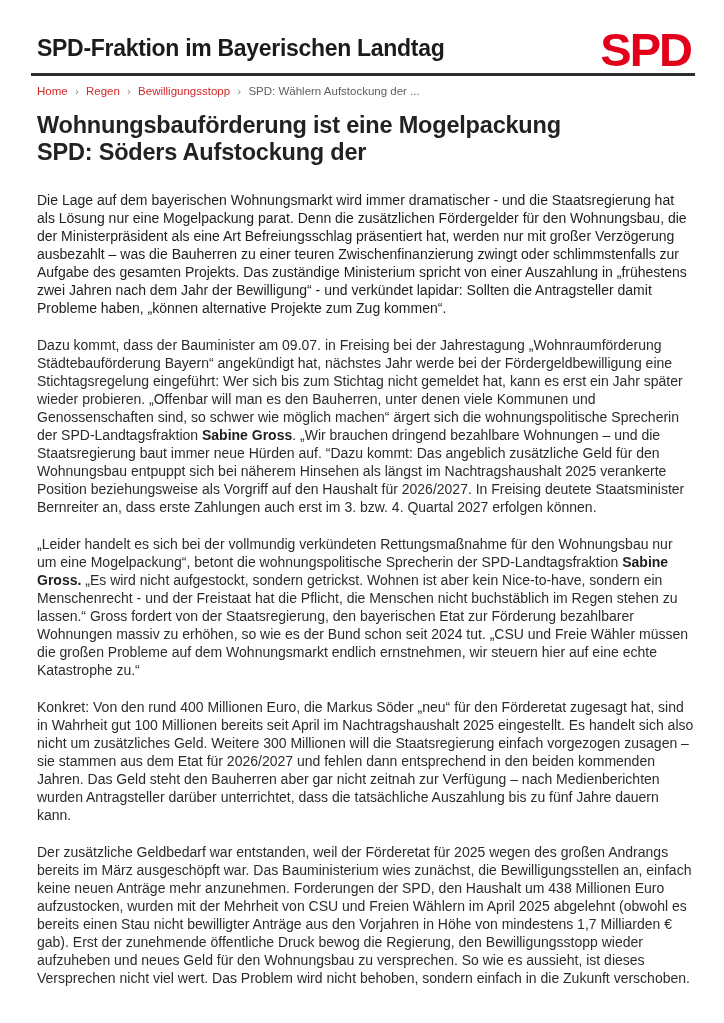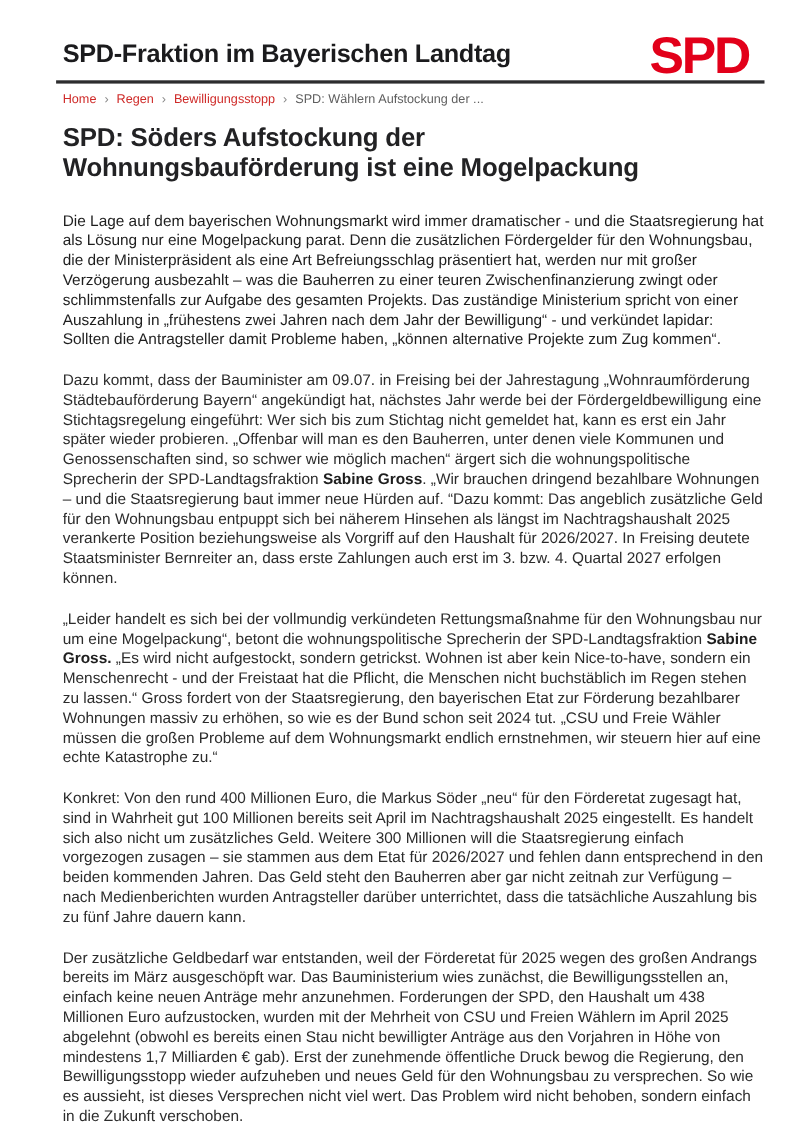--- a/index.html
+++ b/index.html
@@ -6,21 +6,20 @@
   html, body {
     background: #ffffff;
     font-family: "Liberation Sans", "DejaVu Sans", sans-serif;
     color: #2e2e2e;
   }
   .page {
     width: 724px;
     height: 1023px;
     background: #ffffff;
     overflow: hidden;
-    padding-left: 20px;
   }
   .content {
     margin: 0 29px 0 31px; 
   }
   
   .site-header {
     display: flex;
     justify-content: space-between;
     align-items: flex-start;
     padding: 30px 0 0 6px;
@@ -32,21 +31,21 @@
     color: #1b1b1d;
     letter-spacing: -0.3px;
     margin-top: 5px;
     text-decoration: none;
     cursor: pointer;
   }
   .logo {
     display: flex;
     align-items: flex-end;
     gap: 7px;
-    margin-right: 14px;
+    margin-right: 4px;
     cursor: pointer;
   }
   .logo-acronym {
     font-size: 47px;
     line-height: 40px;
     font-weight: bold;
     color: #e2001a;
     letter-spacing: -2px;
   }
   .logo-claim {
@@ -135,22 +134,22 @@
       <span class="sep">›</span>
       <a>Bewilligungsstopp</a>
       <span class="sep">›</span>
       <span class="current">SPD: Wählern Aufstockung der ...</span>
     </nav>
   </div>
 
   <div class="content">
     <article class="article">
       <h1 class="article-title">
+        <span class="title-line">Wohnungsbauförderung ist eine Mogelpackung</span>
         <span class="title-line">SPD: Söders Aufstockung der</span>
-        <span class="title-line">Wohnungsbauförderung ist eine Mogelpackung</span>
       </h1>
 
 
       <div class="article-body">
         <p class="lead">Die Lage auf dem bayerischen Wohnungsmarkt wird immer dramatischer - und die Staatsregierung hat als Lösung nur eine Mogelpackung parat. Denn die zusätzlichen Fördergelder für den Wohnungsbau, die der Ministerpräsident als eine Art Befreiungsschlag präsentiert hat, werden nur mit großer Verzögerung ausbezahlt – was die Bauherren zu einer teuren Zwischenfinanzierung zwingt oder schlimmstenfalls zur Aufgabe des gesamten Projekts. Das zuständige Ministerium spricht von einer Auszahlung in „frühestens zwei Jahren nach dem Jahr der Bewilligung“ - und verkündet lapidar: Sollten die Antragsteller damit Probleme haben, „können alternative Projekte zum Zug kommen“.</p>
 
         <p><span>Dazu kommt, dass der Bauminister am 09.07. in Freising bei der Jahrestagung „Wohnraumförderung Städtebauförderung Bayern“ angekündigt hat, nächstes Jahr werde bei der Fördergeldbewilligung eine Stichtagsregelung eingeführt: Wer sich bis zum Stichtag nicht gemeldet hat, kann es erst ein Jahr später wieder probieren. „Offenbar will man es den Bauherren, unter denen viele Kommunen und Genossenschaften sind, so schwer wie möglich machen“ ärgert sich die wohnungspolitische Sprecherin der SPD-Landtagsfraktion </span><span class="inline-bold">Sabine Gross</span><span>. „Wir brauchen dringend bezahlbare Wohnungen – und die Staatsregierung baut immer neue Hürden auf. “Dazu kommt: Das angeblich zusätzliche Geld für den Wohnungsbau entpuppt sich bei näherem Hinsehen als längst im Nachtragshaushalt 2025 verankerte Position beziehungsweise als Vorgriff auf den Haushalt für 2026/2027. In Freising deutete Staatsminister Bernreiter an, dass erste Zahlungen auch erst im 3. bzw. 4. Quartal 2027 erfolgen können.</span></p>
 
         <p><span>„Leider handelt es sich bei der vollmundig verkündeten Rettungsmaßnahme für den Wohnungsbau nur um eine Mogelpackung“, betont die wohnungspolitische Sprecherin der SPD-Landtagsfraktion </span><span class="inline-bold">Sabine Gross.</span><span> „Es wird nicht aufgestockt, sondern getrickst. Wohnen ist aber kein Nice-to-have, sondern ein Menschenrecht - und der Freistaat hat die Pflicht, die Menschen nicht buchstäblich im Regen stehen zu lassen.“ Gross fordert von der Staatsregierung, den bayerischen Etat zur Förderung bezahlbarer Wohnungen massiv zu erhöhen, so wie es der Bund schon seit 2024 tut. „CSU und Freie Wähler müssen die großen Probleme auf dem Wohnungsmarkt endlich ernstnehmen, wir steuern hier auf eine echte Katastrophe zu.“</span></p>
 

